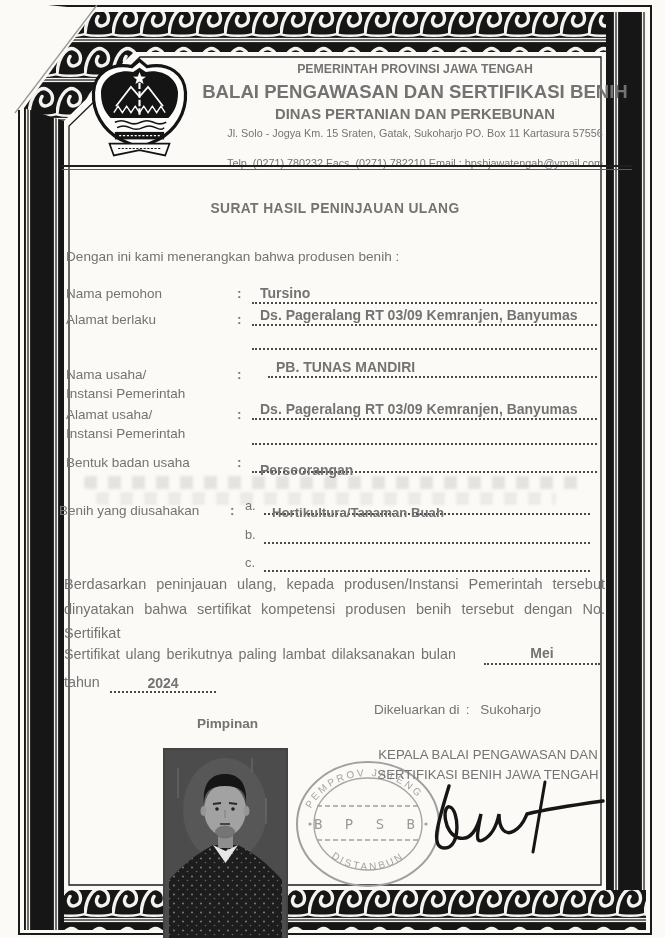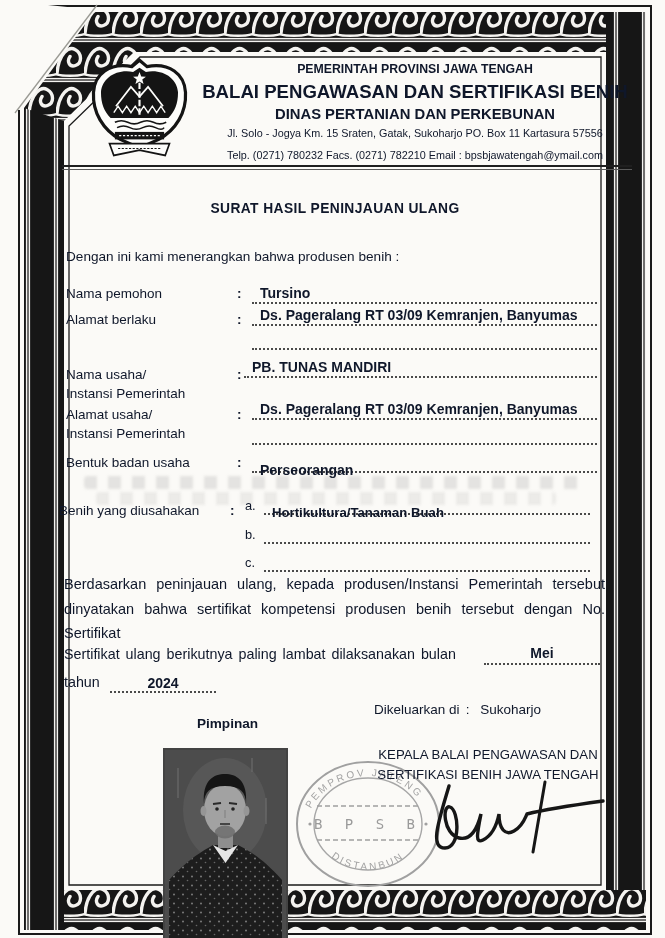--- a/index.html
+++ b/index.html
@@ -1,17 +1,17 @@
 <!DOCTYPE html>
 <html><head>
 <meta charset="utf-8">
 <style>
   html,body{margin:0;padding:0;background:#e8e6e1;}
   .page{position:relative;width:665px;height:938px;background:#fbfaf7;overflow:hidden;
-        font-family:"Liberation Sans",sans-serif;color:#0f172a;}
+        font-family:"Liberation Sans",sans-serif;color:#737373;}
   .abs{position:absolute;}
   .ctr{text-align:center;}
   .lbl{position:absolute;left:0;bottom:2px;font-size:13.5px;white-space:nowrap;}
   .lbl2{position:absolute;left:0;font-size:13.5px;white-space:nowrap;}
   .colon{position:absolute;font-size:13.5px;font-weight:bold;}
   .dl{position:absolute;border-bottom:2px dotted #4a4a4a;}
   .val{position:absolute;left:8px;bottom:1px;font-weight:bold;font-size:14px;white-space:nowrap;}
   .val.on{bottom:-7px;}
   .par{font-size:14.5px;line-height:24.5px;text-align:justify;text-align-last:justify;}
   .pl{position:absolute;left:0;bottom:2px;font-size:14.3px;white-space:nowrap;word-spacing:2px;}
@@ -73,21 +73,21 @@
     <line x1="31" y1="73.5" x2="69" y2="73.5" stroke="#fdfdfb" stroke-width="1.2" stroke-dasharray="2 1.6"></line>
     <path d="M22 81 L78 81 L74 92 L50 87 L26 92 Z" fill="#fdfdfb" stroke="#141414" stroke-width="1.6"></path>
     <line x1="30" y1="85.5" x2="70" y2="85.5" stroke="#141414" stroke-width="1.1" stroke-dasharray="2 1.4"></line>
   </svg>
 
   <div class="abs ctr" style="left:192px;top:62px;width:446px;z-index:2">
     <div style="font-size:12.3px;font-weight:bold;">PEMERINTAH PROVINSI JAWA TENGAH</div>
     <div style="font-size:18.6px;font-weight:bold;margin-top:5px;white-space:nowrap;">BALAI PENGAWASAN DAN SERTIFIKASI BENIH</div>
     <div style="font-size:14.8px;font-weight:bold;margin-top:3px;">DINAS PERTANIAN DAN PERKEBUNAN</div>
     <div style="font-size:10.8px;margin-top:5px;">Jl. Solo - Jogya Km. 15 Sraten, Gatak, Sukoharjo PO. Box 11 Kartasura 57556</div>
-    <div style="font-size:10.8px;margin-top:10px;">Telp. (0271) 780232 Facs. (0271) 782210  Email : bpsbjawatengah@ymail.com</div>
+    <div style="font-size:10.8px;margin-top:18px;">Telp. (0271) 780232 Facs. (0271) 782210  Email : bpsbjawatengah@ymail.com</div>
   </div>
   <div class="abs hrule" style="left:62px;top:165px;width:570px;z-index:2"></div>
 
   <div class="abs ctr" style="left:65px;top:201px;width:540px;font-size:13.8px;font-weight:bold;letter-spacing:.4px;z-index:2">SURAT HASIL PENINJAUAN ULANG</div>
   <div class="abs" style="left:66px;top:249px;font-size:13.6px;z-index:2">Dengan ini kami menerangkan bahwa produsen benih :</div>
 
   <div class="abs" style="left:66px;top:281px;width:531px;height:22px;z-index:2">
     <span class="lbl">Nama pemohon</span>
     <span class="colon" style="left:171px;bottom:2px">:</span>
     <div class="dl" style="left:186px;right:0;top:0;height:21px">
@@ -101,21 +101,21 @@
     <div class="dl" style="left:186px;right:0;top:0;height:21px">
       <span class="val">Ds. Pageralang RT 03/09 Kemranjen, Banyumas</span>
     </div>
   </div>
   <div class="abs dl" style="left:252px;width:345px;top:340px;height:8px;z-index:2"></div>
 
   <div class="abs" style="left:66px;top:355px;width:531px;height:22px;z-index:2">
     <span class="lbl2" style="top:12px">Nama usaha/</span>
     <span class="lbl2" style="top:31px">Instansi Pemerintah</span>
     <span class="colon" style="left:171px;top:12px">:</span>
-    <div class="dl" style="left:178px;right:0;top:0;height:21px">
+    <div class="dl" style="left:202px;right:0;top:0;height:21px">
       <span class="val">PB. TUNAS MANDIRI</span>
     </div>
   </div>
 
   <div class="abs" style="left:66px;top:397px;width:531px;height:22px;z-index:2">
     <span class="lbl2" style="top:10px">Alamat usaha/</span>
     <span class="lbl2" style="top:29px">Instansi Pemerintah</span>
     <span class="colon" style="left:171px;top:10px">:</span>
     <div class="dl" style="left:186px;right:0;top:0;height:21px">
       <span class="val">Ds. Pageralang RT 03/09 Kemranjen, Banyumas</span>

